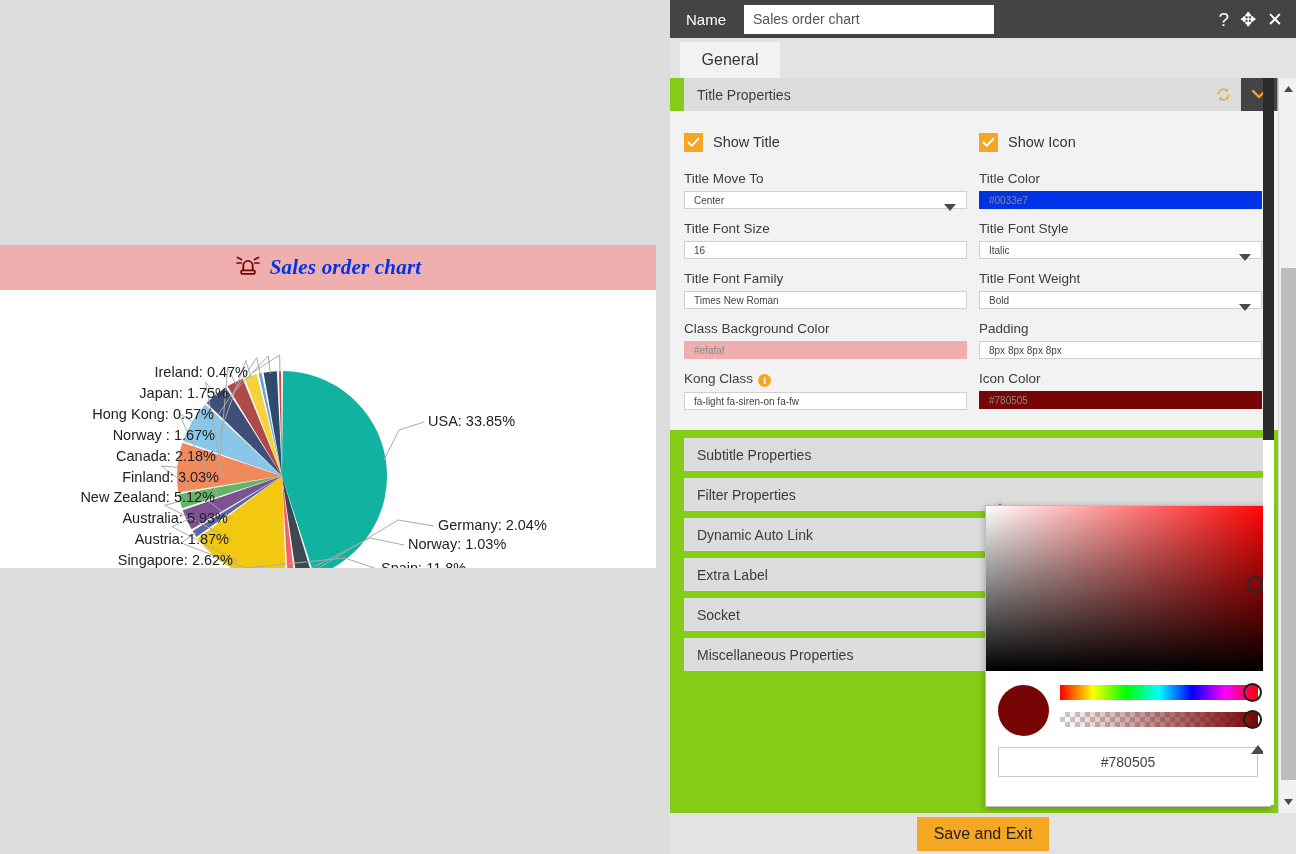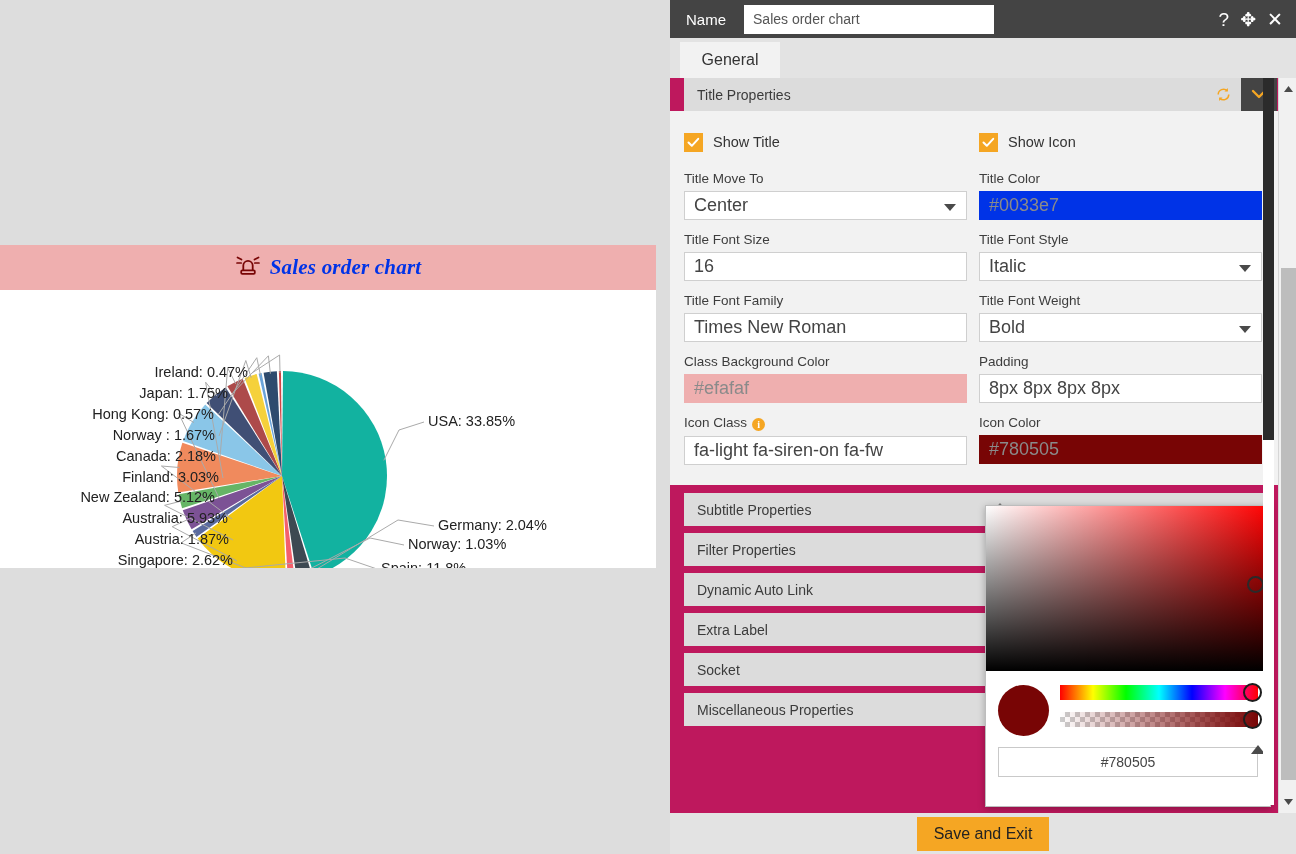--- a/index.html
+++ b/index.html
@@ -40,21 +40,21 @@
   }
   .hdr-icons{position:absolute;right:13px;top:0;height:38px;display:flex;align-items:center;gap:11px;}
   .hdr-icons span{color:#ffffff;font-size:19px;line-height:1;cursor:pointer;}
 
   #tabbar{height:40px;background:#e3e3e3;position:relative;}
   #tab-general{
     position:absolute;left:10px;top:4px;width:100px;height:36px;background:#f2f2f2;
     display:flex;align-items:center;justify-content:center;font-size:16px;color:#333;
   }
 
-  #panel-scroll{position:absolute;left:0;top:78px;width:608px;height:735px;background:#be185d;overflow:hidden;}
+  #panel-scroll{position:absolute;left:0;top:78px;width:608px;height:735px;background:#84cc16;overflow:hidden;}
 
   .accordion-head{
     height:33px;background:#dcdcdc;display:flex;align-items:center;
     font-size:14px;color:#3b3b3b;padding-left:13px;position:relative;margin:0 14px 0 14px;
   }
   .accordion-head.open{margin:0 0 0 14px;width:580px;}
   .acc-actions{position:absolute;right:0;top:0;height:33px;display:flex;align-items:center;}
   .refresh-btn{width:36px;height:33px;display:flex;align-items:center;justify-content:center;cursor:pointer;}
   .chev-btn{width:36px;height:33px;background:#444;display:flex;align-items:center;justify-content:center;cursor:pointer;}
   .chev-btn svg{display:block;}
@@ -66,22 +66,22 @@
   .chk-row{display:flex;align-items:center;height:26px;margin-bottom:16px;}
   .chk{
     width:19px;height:19px;background:#f5a623;display:flex;align-items:center;justify-content:center;
     margin-right:10px;cursor:pointer;
   }
   .chk svg{display:block;}
   .chk-label{font-size:14.5px;color:#333;}
   .field{margin-bottom:12px;}
   .field label{display:block;font-size:13.5px;color:#3d3d3d;margin-bottom:5px;}
   .ctl{
-    height:29px;background:#ffffff;border:1px solid #cfcfcf;box-sizing:border-box;
-    display:flex;align-items:center;padding:0 9px;font-size:18px;color:#444;position:relative;
+    height:18px;background:#ffffff;border:1px solid #cfcfcf;box-sizing:border-box;
+    display:flex;align-items:center;padding:0 9px;font-size:10px;color:#444;position:relative;
   }
   .ctl.select:after{
     content:"";position:absolute;right:10px;top:12px;
     border-left:6px solid transparent;border-right:6px solid transparent;border-top:7px solid #4a4a4a;
   }
   .ctl.colorbox{color:#8a8a8a;}
   .info-i{
     display:inline-block;width:13px;height:13px;border-radius:50%;background:#f5a623;color:#fff;
     font-size:10px;line-height:13px;text-align:center;font-weight:bold;margin-left:5px;vertical-align:-1px;
     font-family:"Liberation Serif", serif;
@@ -300,21 +300,21 @@
             </div>
 
             <div class="field">
               <label>Class Background Color</label>
               <div class="ctl colorbox" style="background:#efafaf;border-color:#efafaf;">
                 <span>#efafaf</span>
               </div>
             </div>
 
             <div class="field">
-              <label><span>Icon Class</span><span class="info-i">i</span></label>
+              <label><span>Kong Class</span><span class="info-i">i</span></label>
               <div class="ctl">
                 <span>fa-light fa-siren-on fa-fw</span>
               </div>
             </div>
           </div>
 
           <div class="fcol right">
             <div class="chk-row">
               <span class="chk">
                 <svg width="13" height="11" viewBox="0 0 13 11">

